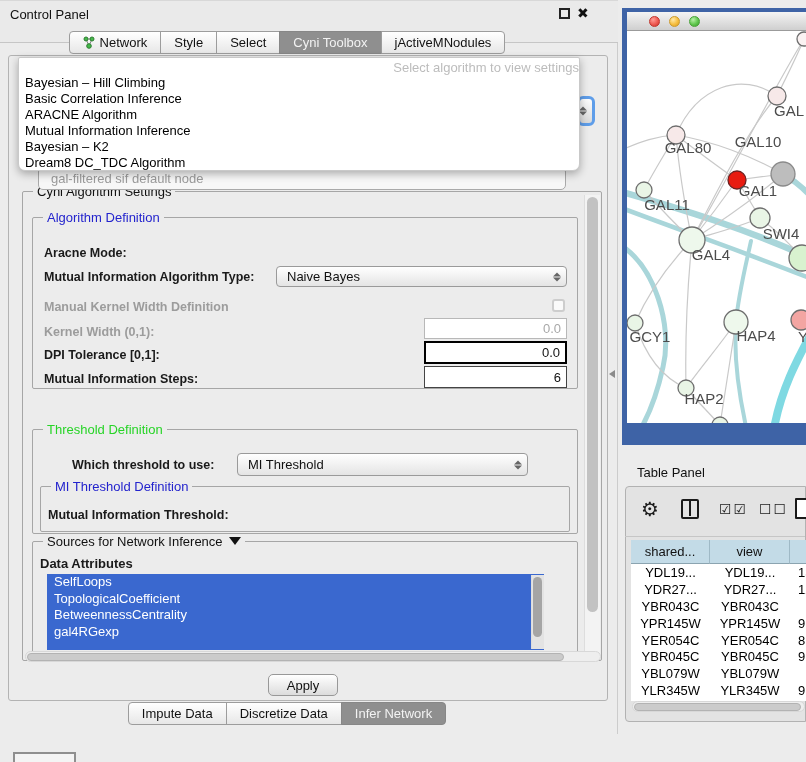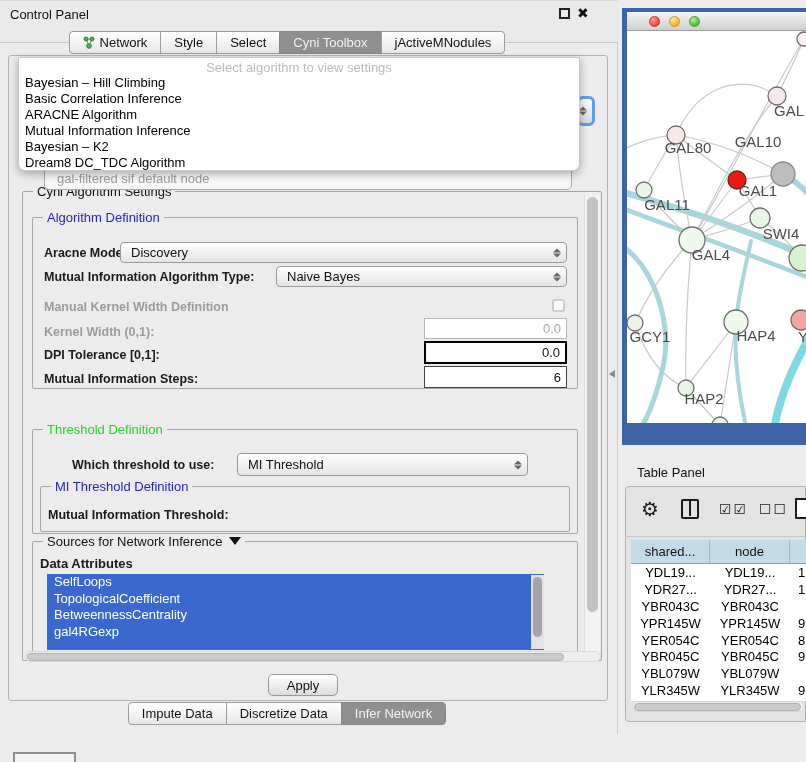--- a/index.html
+++ b/index.html
@@ -45,25 +45,25 @@
   .field.med { border:1px solid #444; }
   .field.thin { border:1px solid #8a8a8a; }
 
   .checkbox { position:absolute; width:13px; height:13px; border:2px solid #cdcdcd; border-radius:3px; background:#fafafa; }
 
   .arrow-right { display:inline-block; width:0; height:0; border-top:6px solid transparent; border-bottom:6px solid transparent; border-left:8px solid #111; margin-left:8px; vertical-align:-2px; }
   .arrow-down { display:inline-block; width:0; height:0; border-left:6px solid transparent; border-right:6px solid transparent; border-top:8px solid #111; margin-left:6px; vertical-align:1px; }
 
   
   .dropdown { position:absolute; left:18px; top:57px; width:562px; height:114px; background:#fff; border:1px solid #c9c9c9; border-radius:2px 2px 7px 7px; box-shadow:0 3px 9px rgba(0,0,0,0.3); z-index:30; }
-  .dd-prompt { height:17px; font-size:13px; color:#bcbcbc; text-align:center; padding-top:2px; }
+  .dd-prompt { height:17px; font-size:13px; color:#bcbcbc; text-align:right; padding-top:2px; }
   .dd-item { font-size:13px; color:#000; height:16px; line-height:16px; padding-left:6px; white-space:nowrap; }
   .dd-item.bold { font-weight:normal; }
 
-  .ghost-combo { position:absolute; left:44px; top:167px; width:528px; height:23px; border:1px solid #a9a9a9; border-radius:5px; background:#f7f7f7; z-index:2; }
+  .ghost-combo { position:absolute; left:38px; top:167px; width:528px; height:23px; border:1px solid #a9a9a9; border-radius:5px; background:#f7f7f7; z-index:2; }
   .ghost-combo span { position:absolute; left:12px; top:3px; font-size:13px; color:#9b9b9b; }
   .focus-combo-btn { position:absolute; left:577px; top:96px; width:18px; height:30px; border:3px solid #5e9de9; border-radius:6px; background:linear-gradient(#fdfdfd,#d9d9d9); z-index:1; }
 
   
   .vtrack { position:absolute; background:#f3f3f3; border-left:1px solid #dddddd; }
   .vthumb { position:absolute; background:#c2c2c2; border-radius:6px; }
   .htrack { position:absolute; background:#eeeeee; border:1px solid #d8d8d8; border-radius:6px; }
   .hthumb { position:absolute; background:#cbcbcb; border:1px solid #b3b3b3; border-radius:5px; }
 
   
@@ -168,27 +168,20 @@
     <div class="group" style="left:22px; top:191px; width:580px; height:470px;">
       <span class="legend">Cyni Algorithm Settings</span>
     </div>
     <div class="vtrack" style="left:584px; top:195px; width:16px; height:463px;"></div>
     <div class="vthumb" style="left:587px; top:197px; width:11px; height:415px;"></div>
 
     <div class="group" style="left:32px; top:217px; width:546px; height:172px;">
       <span class="legend blue">Algorithm Definition</span>
     </div>
     <span class="lbl" style="left:44px; top:246px;">Aracne Mode:</span>
-    <div class="combo" style="left:120px; top:242px; width:447px; height:21px;">
-      <span>Discovery</span>
-      <span class="spinner">
-          <i class="up"></i>
-          <i class="dn"></i>
-        </span>
-    </div>
     <span class="lbl" style="left:44px; top:270px;">Mutual Information Algorithm Type:</span>
     <div class="combo" style="left:276px; top:266px; width:291px; height:21px;">
       <span>Naive Bayes</span>
       <span class="spinner">
           <i class="up"></i>
           <i class="dn"></i>
         </span>
     </div>
     <span class="lbl dis" style="left:44px; top:300px;">Manual Kernel Width Definition</span>
     <div class="checkbox" style="left:552px; top:299px;"></div>
@@ -318,21 +311,21 @@
   <div class="tp-toolbar">
     <span class="gear-glyph">⚙</span>
     <span class="colsplit-glyph"></span>
     <span class="checks-glyph" style="left:94px;">☑☑</span>
     <span class="checks-glyph" style="left:134px;">☐☐</span>
     <span class="page-glyph"></span>
   </div>
   <div id="tp-table" class="tp-table">
       <div class="tp-hrow">
         <div class="tp-th" style="width: 79px;">shared...</div>
-        <div class="tp-th" style="width: 80px;">node</div>
+        <div class="tp-th" style="width: 80px;">view</div>
         <div class="tp-th" style="width: 60px;">A</div>
       </div>
       <div class="tp-row">
         <div class="tp-td" style="width: 79px;">YDL19...</div>
         <div class="tp-td" style="width: 80px;">YDL19...</div>
         <div class="tp-td num" style="width: 60px;">13</div>
       </div>
       <div class="tp-row">
         <div class="tp-td" style="width: 79px;">YDR27...</div>
         <div class="tp-td" style="width: 80px;">YDR27...</div>

